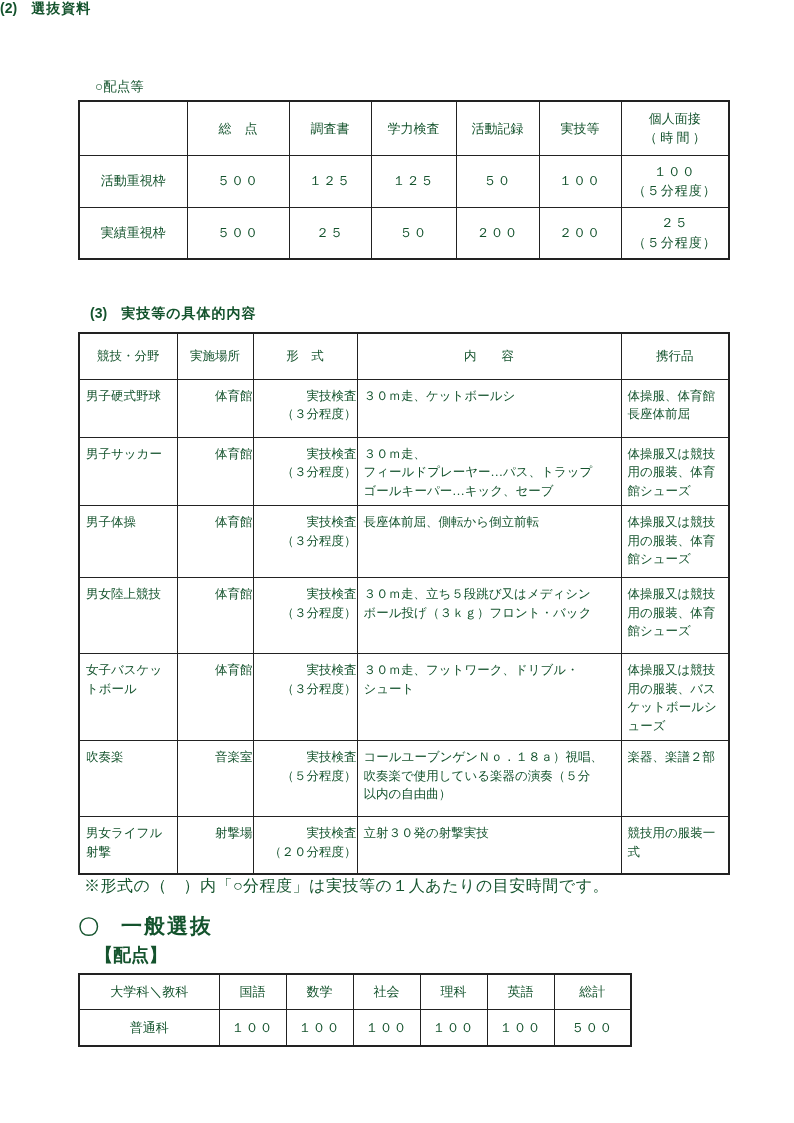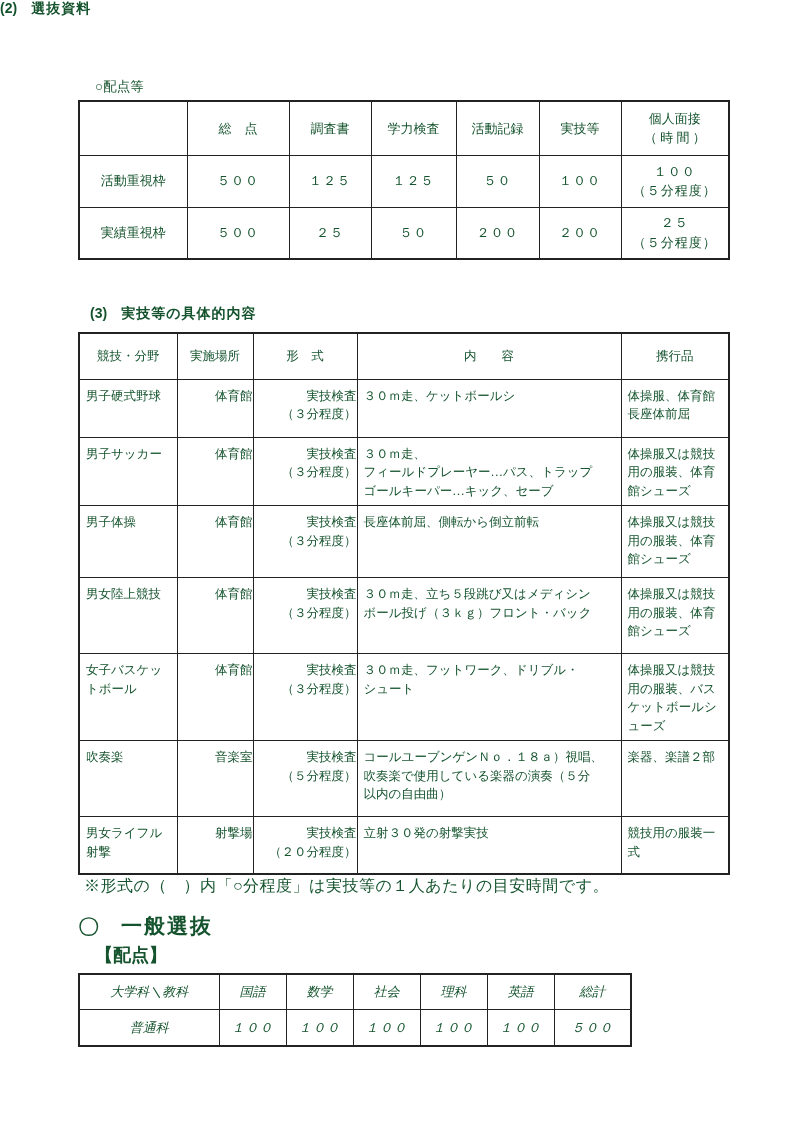--- a/index.html
+++ b/index.html
@@ -53,21 +53,21 @@
   #table2 tbody tr:nth-child(1) { height: 58px; padding-left: 8px; }
   #table2 tbody tr:nth-child(2) { height: 68px; }
   #table2 tbody tr:nth-child(3) { height: 72px; }
   #table2 tbody tr:nth-child(4) { height: 76px; }
   #table2 tbody tr:nth-child(5) { height: 86px; }
   #table2 tbody tr:nth-child(6) { height: 76px; }
   #table2 tbody tr:nth-child(7) { height: 58px; }
 
   
   #table3 { left: 78px; top: 973px; width: 552px; font-size: 13px; }
-  #table3 th, #table3 td { text-align: center; vertical-align: middle; padding: 4px; font-style: italic; }
+  #table3 th, #table3 td { text-align: center; vertical-align: middle; padding: 4px; }
   #table3 thead tr { height: 35px; }
   #table3 tbody tr { height: 37px; }
   #table3 td:nth-child(n+2) { letter-spacing: 1px; }
 </style>
 </head>
 <body>
 
 <div class="page">
 
   <div class="sec-heading gothic">

